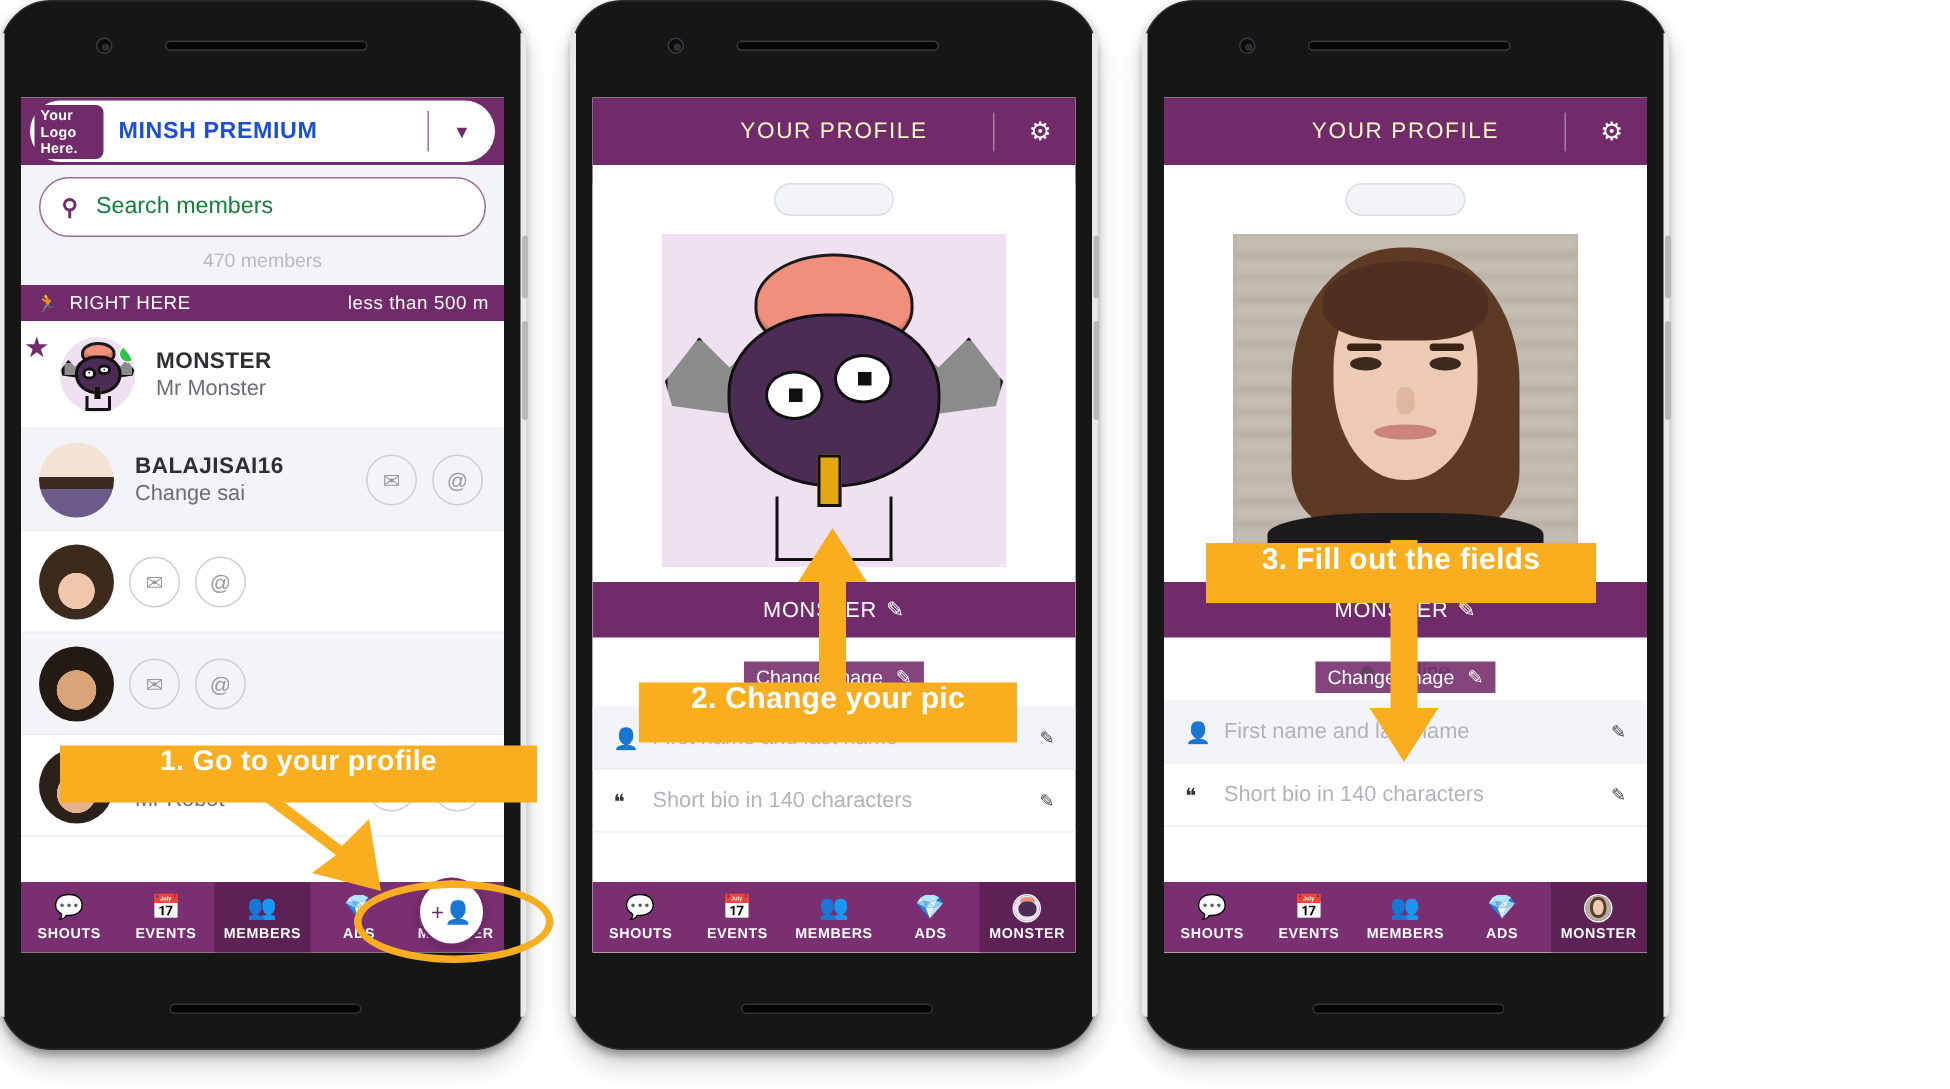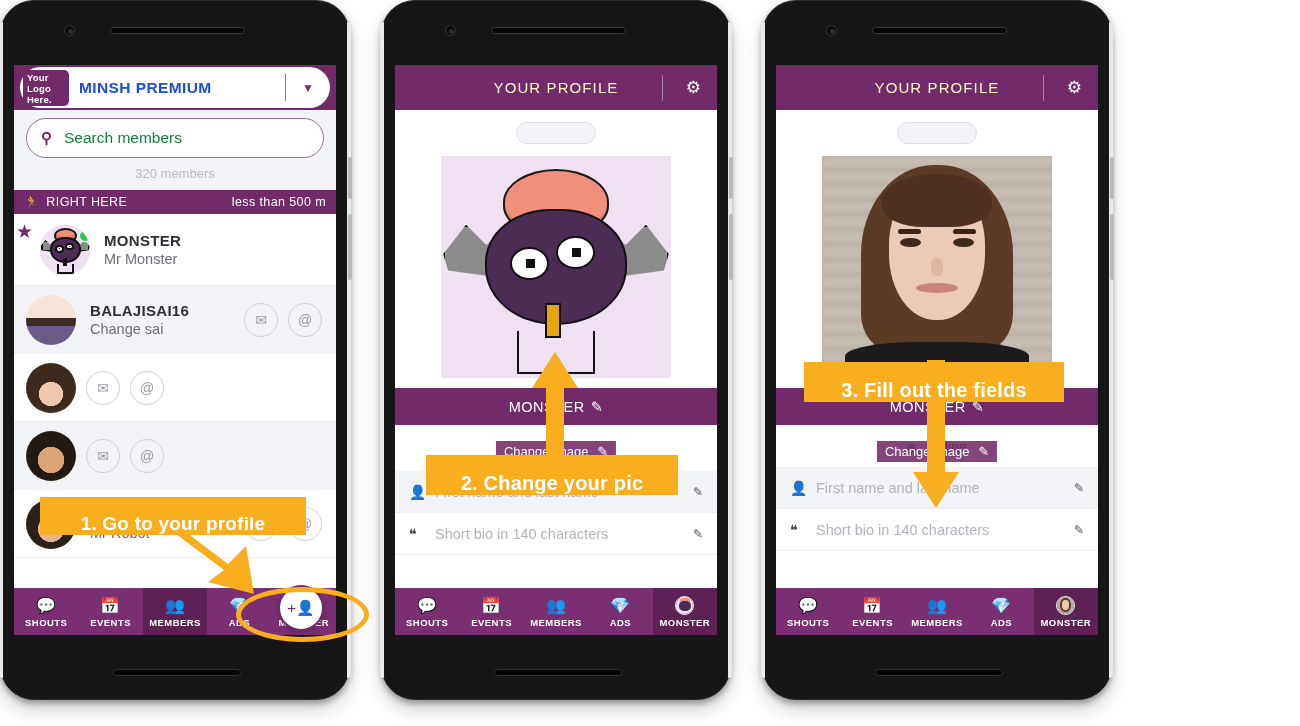--- a/index.html
+++ b/index.html
@@ -164,21 +164,21 @@
   .face .eyL{left:34%} .face .eyR{left:57%}
   .face .nose{ position:absolute; left:47.5%; top:46%; width:5%; height:8%;
     background:#dfb79e; border-radius:40%; }
   .face .lip{ position:absolute; left:41%; top:57%; width:18%; height:4.5%;
     background:#c98579; border-radius:50%; }
   .face .dress{ position:absolute; left:10%; bottom:0; width:80%; height:16%;
     background:#1d1a1b; border-radius:40% 40% 0 0; }
 
   
   .callout { position:absolute; background:#F9AE20; color:#fff; font-weight:bold;
-    z-index:60; display:flex; align-items:flex-end; justify-content:center;
+    z-index:60; display:flex; align-items:flex-start; justify-content:center;
     letter-spacing:.2px; }
   .arrow { position:absolute; z-index:59; }
   .ellipse { position:absolute; z-index:58; border:5px solid #F9AE20;
     border-radius:50%; }
 </style>
 </head>
 <body>
 
 <div class="stage">
 
@@ -202,21 +202,21 @@
           <div class="caret">▼</div>
         </div>
       </div>
 
       <div class="searchwrap">
         <div class="searchbox">
           <span class="mag">⚲</span>
           <span class="ph">Search members</span>
         </div>
       </div>
-      <div class="memcount">320 members</div>
+      <div class="memcount">470 members</div>
 
       <div class="sechead">
         <span class="run">🏃</span>
         <span>RIGHT HERE</span>
         <span class="rt">less than 500 m</span>
       </div>
 
       <div class="mrow hi">
         <span class="star">★</span>
         <div class="av" style="margin-left:14px;">
@@ -471,21 +471,21 @@
           </div>
       </div>
     </div>
   </div>
 
   <div class="ellipse" style="left:236px; top:587px; width:133px; height:55px;"></div>
 
   <svg class="arrow" style="left:168px; top:520px; width:110px; height:90px;" viewBox="0 0 110 90">
     <polygon points="2,0 60,44 78,26 86,74 40,62 56,50 0,8" fill="#F9AE20"></polygon>
   </svg>
-  <div class="callout" style="left:40px; top:497px; width:266px; height:38px; font-size:19px;">
+  <div class="callout" style="left:40px; top:497px; width:318px; height:38px; font-size:19px;">
     <span>1. Go to your profile</span>
   </div>
 
   <svg class="arrow" style="left:531px; top:352px; width:48px; height:130px;" viewBox="0 0 48 130">
     <polygon points="24,0 47,36 33,36 33,130 15,130 15,36 1,36" fill="#F9AE20"></polygon>
   </svg>
   <div class="callout" style="left:426px; top:455px; width:252px; height:40px; font-size:20px;">
     <span>2. Change your pic</span>
   </div>
 

